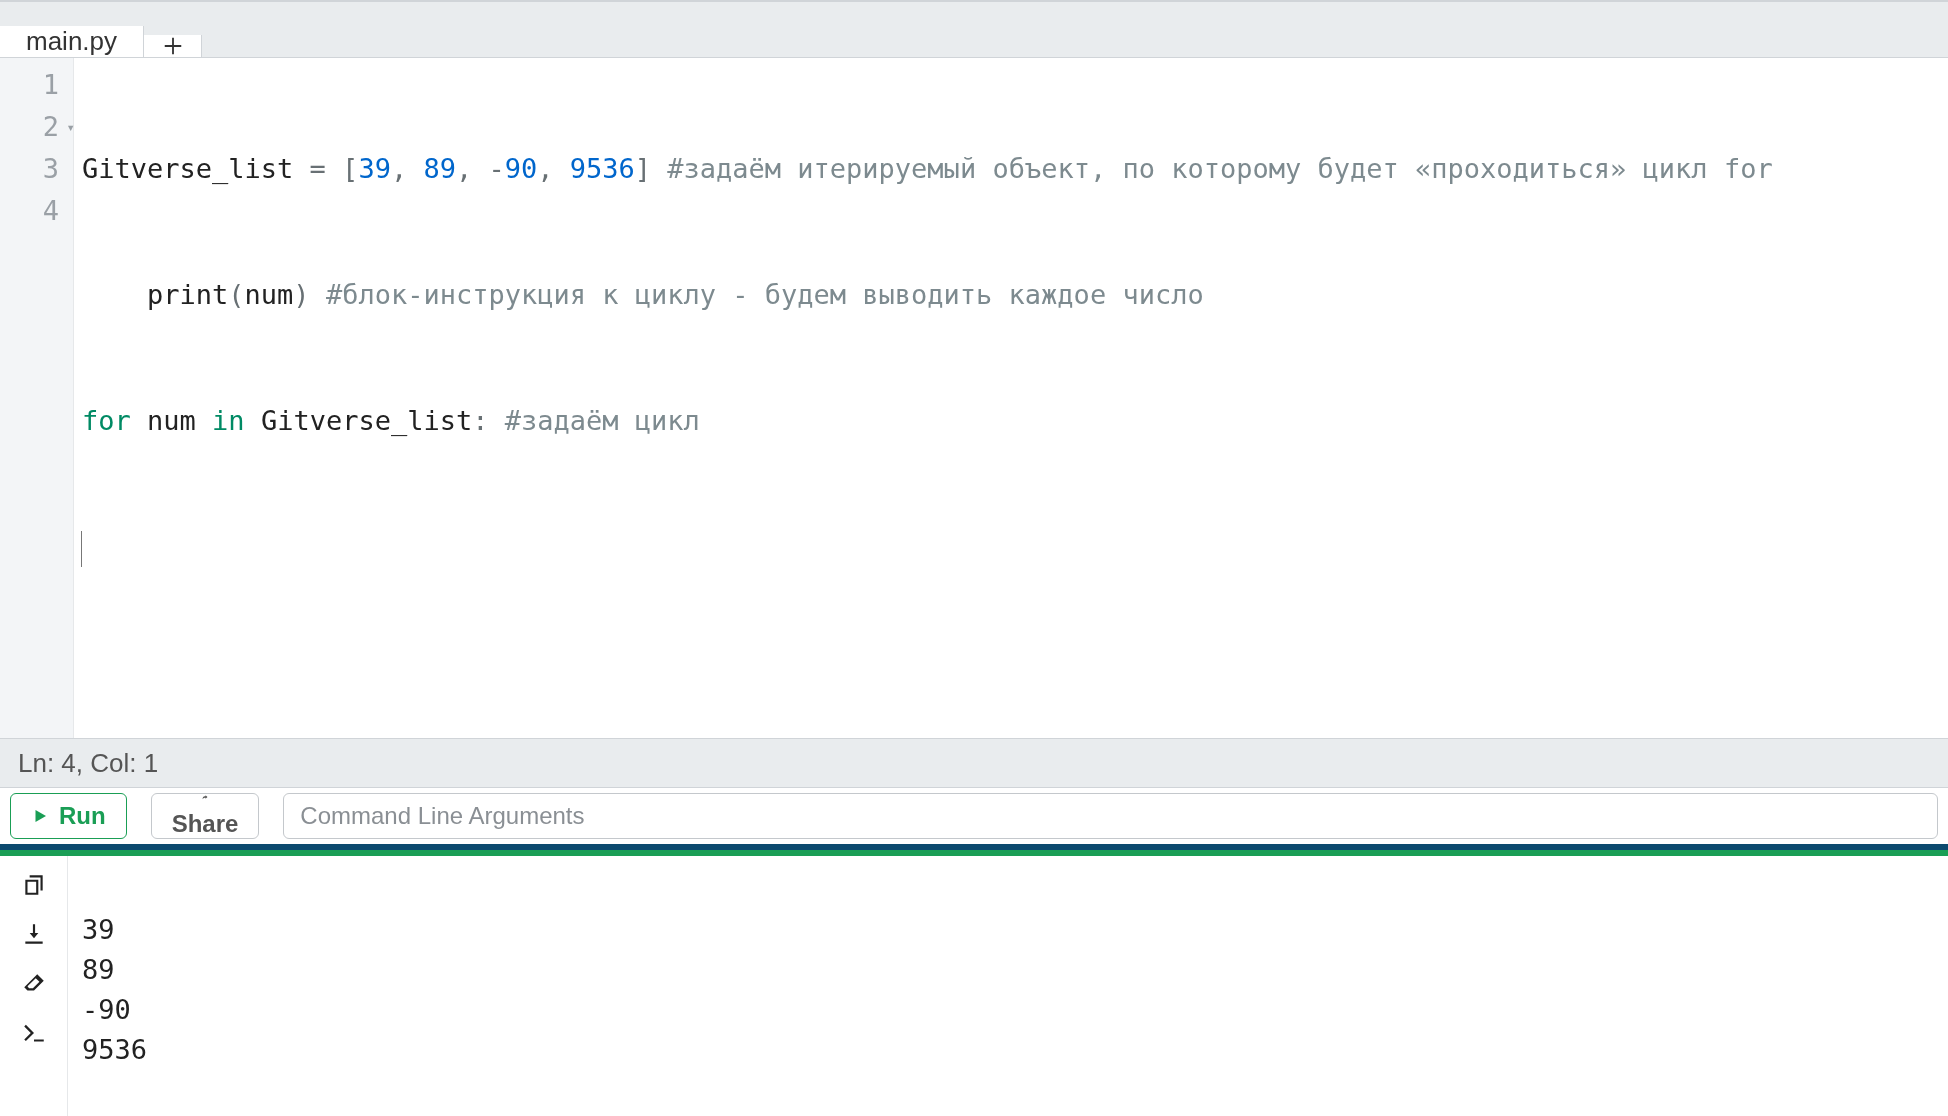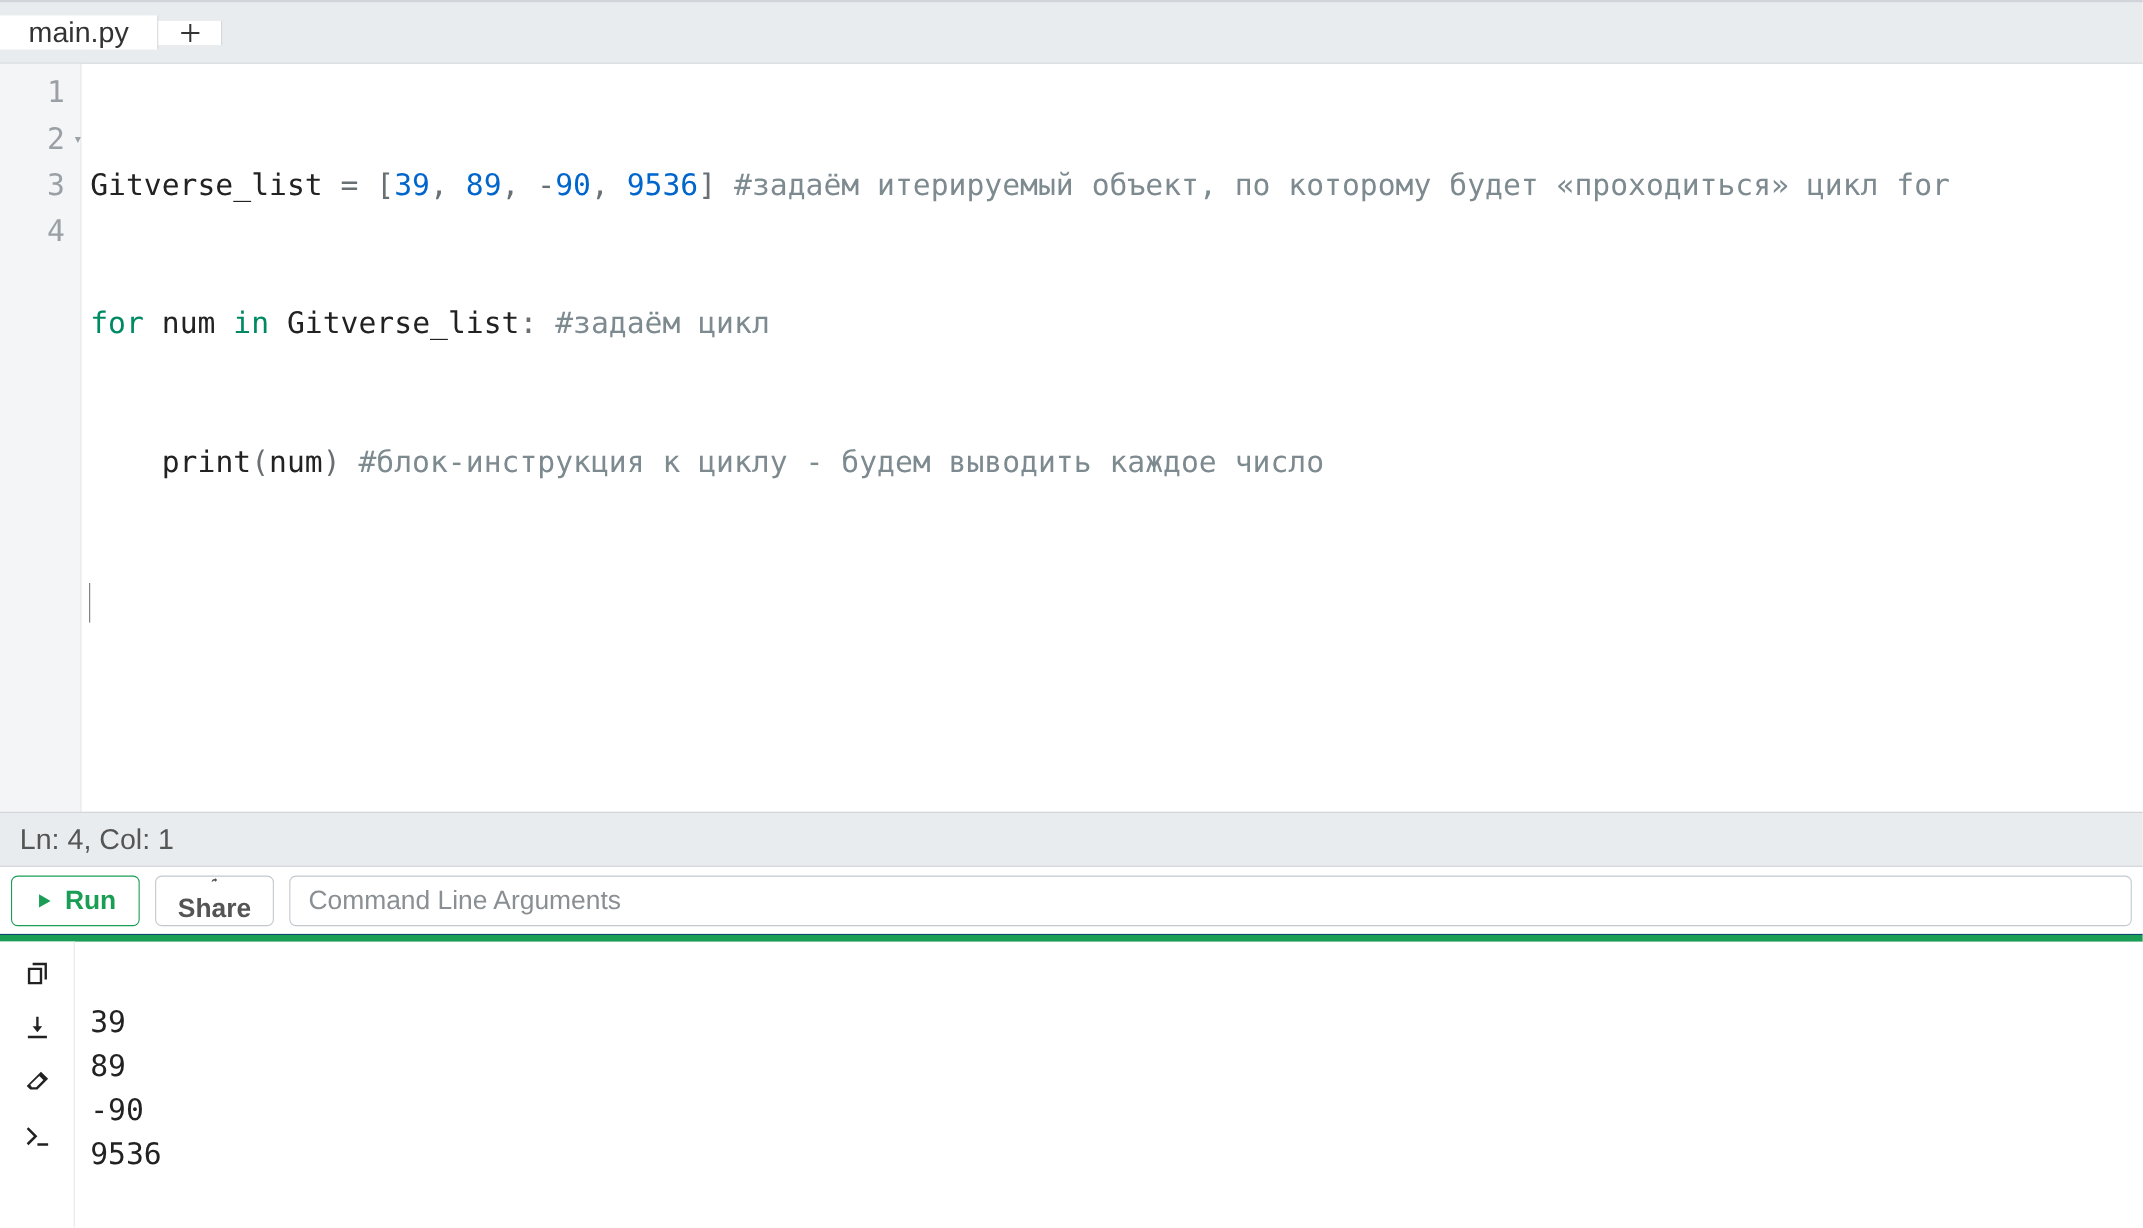--- a/index.html
+++ b/index.html
@@ -14,21 +14,21 @@
     overflow: hidden;
   }
 
   
   .tab-bar {
     height: 58px;
     background: #e9ecee;
     border-top: 2px solid #d0d4d8;
     border-bottom: 1px solid #d0d4d8;
     display: flex;
-    align-items: center;
+    align-items: flex-end;
   }
   .tab {
     background: #fff;
     border-right: 1px solid #d0d4d8;
     padding: 0 26px;
     display: flex;
     align-items: center;
     font-size: 26px;
     color: #333;
     cursor: pointer;
@@ -113,22 +113,22 @@
     font-size: 26px;
     color: #555;
   }
 
   
   .toolbar {
     height: 62px;
     display: flex;
     align-items: center;
     padding: 8px 10px;
-    gap: 14px;
-    border-bottom: 1px solid #0c4a6e;
+    gap: 24px;
+    border-bottom: 6px solid #0c4a6e;
   }
   .btn {
     height: 46px;
     border: 1px solid #c4c8cc;
     border-radius: 6px;
     background: #fff;
     display: flex;
     align-items: center;
     gap: 10px;
     padding: 0 20px;
@@ -202,22 +202,22 @@
 
 <div class="editor-wrap">
   <div class="gutter">
     <div class="ln">1</div>
     <div class="ln has-fold">2</div>
     <div class="ln">3</div>
     <div class="ln">4</div>
   </div>
   <div class="code">
     <div class="row"><span class="tok-id">Gitverse_list</span><span class="tok-op"> = </span><span class="tok-op">[</span><span class="tok-num">39</span><span class="tok-op">, </span><span class="tok-num">89</span><span class="tok-op">, </span><span class="tok-op">-</span><span class="tok-num">90</span><span class="tok-op">, </span><span class="tok-num">9536</span><span class="tok-op">] </span><span class="tok-cm">#задаём итерируемый объект, по которому будет «проходиться» цикл for</span></div>
+    <div class="row"><span>    </span><span class="tok-fn">print</span><span class="tok-op">(</span><span class="tok-id">num</span><span class="tok-op">) </span><span class="tok-cm">#блок-инструкция к циклу - будем выводить каждое число</span></div>
     <div class="row"><span class="tok-kw">for</span><span> </span><span class="tok-id">num</span><span> </span><span class="tok-kw">in</span><span> </span><span class="tok-id">Gitverse_list</span><span class="tok-op">: </span><span class="tok-cm">#задаём цикл</span></div>
-    <div class="row"><span>    </span><span class="tok-fn">print</span><span class="tok-op">(</span><span class="tok-id">num</span><span class="tok-op">) </span><span class="tok-cm">#блок-инструкция к циклу - будем выводить каждое число</span></div>
     <div class="row"><span class="cursor-mark"></span></div>
   </div>
 </div>
 
 <div class="status-bar">
   <span>Ln: 4,  Col: 1</span>
 </div>
 
 <div class="toolbar">
   <button class="btn btn-run">

